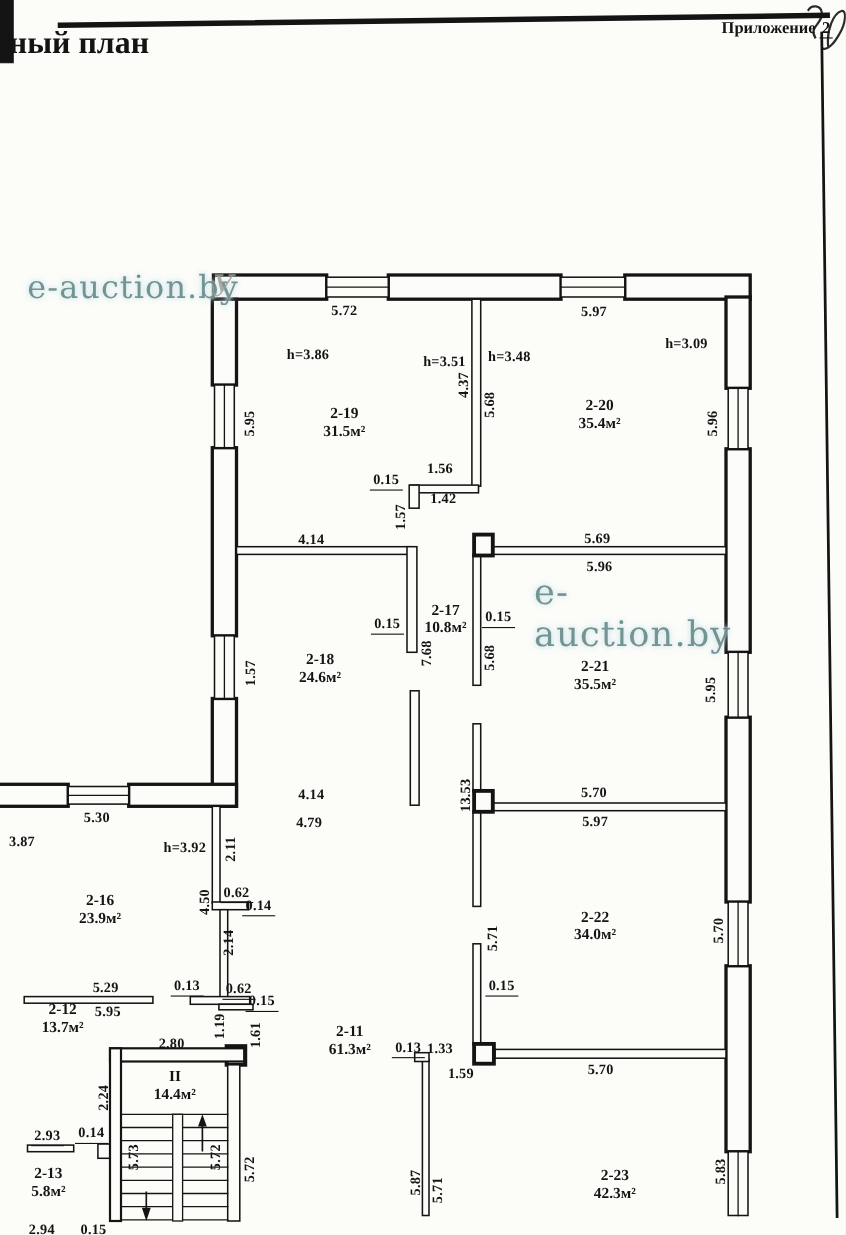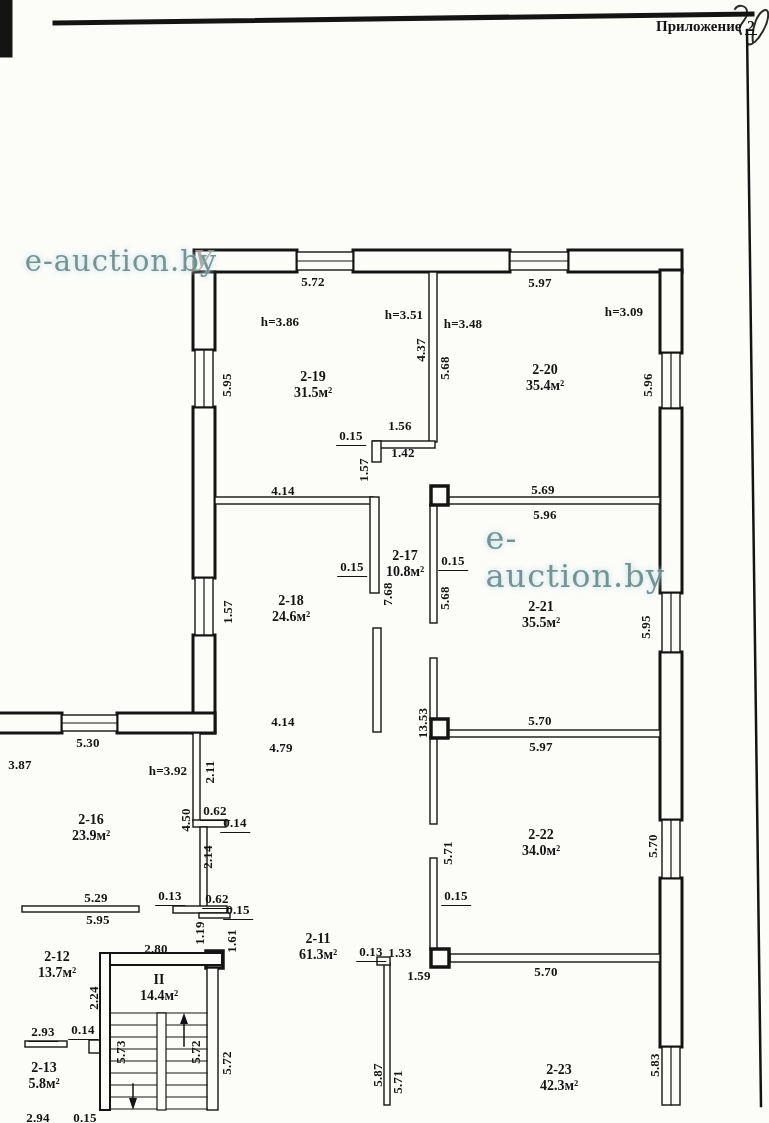--- a/index.html
+++ b/index.html
@@ -142,31 +142,32 @@
         <rect x="157" y="1013" width="9" height="97" stroke-width="1.2" fill="#fcfcf9"></rect>
         <line x1="184" y1="1046" x2="184" y2="1018" stroke-width="1.5"></line>
         <polygon points="180,1024 184,1013 188,1024" fill="#141414" stroke="none"></polygon>
         <line x1="133" y1="1084" x2="133" y2="1104" stroke-width="1.5"></line>
         <polygon points="129,1098 133,1110 137,1098" fill="#141414" stroke="none"></polygon>
       </g>
     </g>
   </svg>
 
   <div class="title">
+    <div><span>ный план</span></div>
   </div>
   <div class="appendix">
     <span>Приложение</span>
     <span class="num">2</span>
   </div>
 
   <div class="labels" id="labels">
       <div class="lbl" style="left: 313px; top: 282px;">5.72</div>
       <div class="lbl" style="left: 540px; top: 283px;">5.97</div>
       <div class="lbl" style="left: 240px; top: 322px; margin-left: 40px;">h=3.86</div>
-      <div class="lbl" style="left: 404px; top: 315px; text-align: center;">h=3.51</div>
+      <div class="lbl" style="left: 404px; top: 329px; text-align: center;">h=3.51</div>
       <div class="lbl" style="left: 463px; top: 324px;">h=3.48</div>
       <div class="lbl" style="left: 624px; top: 312px;">h=3.09</div>
       <div class="lbl rot" style="left: 227px; top: 385px;">5.95</div>
       <div class="lbl rot" style="left: 421px; top: 350px;">4.37</div>
       <div class="lbl rot" style="left: 445px; top: 368px;">5.68</div>
       <div class="lbl rot" style="left: 648px; top: 385px;">5.96</div>
       <div class="lbl u" style="left: 351px; top: 437px;">0.15</div>
       <div class="lbl" style="left: 400px; top: 426px;">1.56</div>
       <div class="lbl" style="left: 403px; top: 453px;">1.42</div>
       <div class="lbl rot" style="left: 364px; top: 470px;">1.57</div>
@@ -243,21 +244,21 @@
         <div>23.9м²</div>
       </div>
       <div class="room" style="left: 541px; top: 843px;">
         <div>2-22</div>
         <div>34.0м²</div>
       </div>
       <div class="room" style="left: 292px; top: 947px; margin-left: 26px;">
         <div>2-11</div>
         <div>61.3м²</div>
       </div>
-      <div class="room" style="left: 57px; top: 965px;">
+      <div class="room" style="left: 57px; top: 927px;">
         <div>2-12</div>
         <div>13.7м²</div>
       </div>
       <div class="room" style="left: 159px; top: 988px;">
         <div>II</div>
         <div>14.4м²</div>
       </div>
       <div class="room" style="left: 44px; top: 1076px;">
         <div>2-13</div>
         <div>5.8м²</div>

